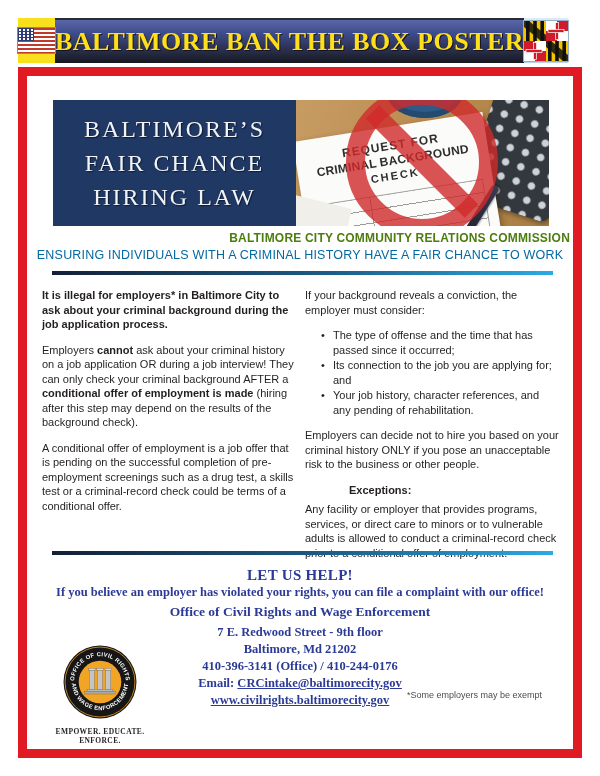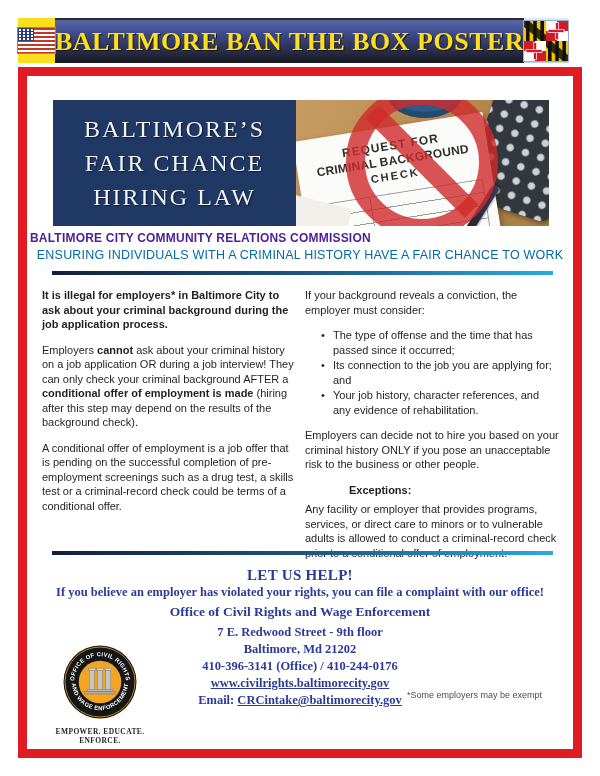--- a/index.html
+++ b/index.html
@@ -56,22 +56,22 @@
       linear-gradient(90deg,rgba(0,0,0,0) 0 56px,#9a9a9a 56px 57px,rgba(0,0,0,0) 57px);}
   .pen{position:absolute;right:28px;bottom:-8px;width:104px;height:8px;border-radius:4px;
     background:linear-gradient(90deg,#b9bec4 0 12px,#14141f 12px,#3a3a52 100%);
     transform:rotate(-58deg);box-shadow:1px 1px 2px rgba(0,0,0,.4);}
   .nosym{position:absolute;left:50px;top:-14px;width:152px;height:152px;}
   .nosym-ring{position:absolute;inset:0;border:19px solid rgba(208,43,43,.8);border-radius:50%;}
   .nosym-bar{position:absolute;left:6px;top:66px;width:140px;height:19px;
     background:rgba(208,43,43,.8);transform:rotate(45deg);}
 
   
-  .h-commission{position:absolute;left:30px;top:231px;width:540px;text-align:left;
-    font-size:12px;font-weight:bold;color:#4c1d95;letter-spacing:0.2px;}
+  .h-commission{position:absolute;left:30px;top:231px;width:540px;text-align:right;
+    font-size:12px;font-weight:bold;color:#4d7c0f;letter-spacing:0.2px;}
   .h-tagline{position:absolute;left:24px;top:248px;width:552px;text-align:center;
     font-size:12.5px;font-weight:normal;color:#0369a1;letter-spacing:0.2px;}
   .divider{position:absolute;left:52px;width:501px;height:4px;
     background:linear-gradient(90deg,#131f38 0%,#1c5c86 55%,#2aabe2 100%);}
   .div-top{top:271px;} .div-bottom{top:551px;}
 
   
   .columns{position:absolute;left:42px;top:288px;width:517px;display:flex;gap:9px;
     font-size:11px;line-height:14.5px;color:#231f20;}
   .col{width:254px;}
@@ -179,39 +179,39 @@
     <div class="col">
       <p class="bold">It is illegal for employers* in Baltimore City to ask about your criminal background during the job application process.</p>
       <p><span>Employers </span><b>cannot</b><span> ask about your criminal history on a job application OR during a job interview! They can only check your criminal background AFTER a </span><b>conditional offer of employment is made</b><span> (hiring after this step may depend on the results of the background check).</span></p>
       <p>A conditional offer of employment is a job offer that is pending on the successful completion of pre-employment screenings such as a drug test, a skills test or a criminal-record check could be terms of a conditional offer.</p>
     </div>
     <div class="col">
       <p>If your background reveals a conviction, the employer must consider:</p>
       <ul>
         <li>The type of offense and the time that has passed since it occurred;</li>
         <li>Its connection to the job you are applying for; and</li>
-        <li>Your job history, character references, and any evidence of rehabilitation.</li>
+        <li>Your job history, character references, and any pending of rehabilitation.</li>
       </ul>
       <p>Employers can decide not to hire you based on your criminal history ONLY if you pose an unacceptable risk to the business or other people.</p>
       <p class="bold" style="margin-bottom:5px;padding-left:44px;">Exceptions:</p>
       <p>Any facility or employer that provides programs, services, or direct care to minors or to vulnerable adults is allowed to conduct a criminal-record check prior to a conditional offer of employment.</p>
     </div>
   </div>
 
   <div class="divider div-bottom"></div>
 
   <div class="footer-text help-title">LET US HELP!</div>
   <div class="footer-text help-line">If you believe an employer has violated your rights, you can file a complaint with our office!</div>
   <div class="footer-text office-name">Office of Civil Rights and Wage Enforcement</div>
   <div class="footer-text addr-block">
     <div>7 E. Redwood Street - 9th floor</div>
     <div>Baltimore, Md 21202</div>
     <div>410-396-3141 (Office) / 410-244-0176</div>
+    <div><span>Email: </span><a>CRCintake@baltimorecity.gov</a></div>
     <div><a>www.civilrights.baltimorecity.gov</a></div>
-    <div><span>Email: </span><a>CRCintake@baltimorecity.gov</a></div>
   </div>
 
   <div class="seal-wrap">
     <svg width="76" height="76" viewBox="0 0 100 100">
       <defs>
         <path id="arcTop" d="M 16,50 A 34,34 0 0 1 84,50"></path>
         <path id="arcBot" d="M 13,50 A 37,37 0 0 0 87,50"></path>
       </defs>
       <circle cx="50" cy="50" r="48" fill="#161616"></circle>
       <circle cx="50" cy="50" r="46" fill="none" stroke="#f2a425" stroke-width="1"></circle>

